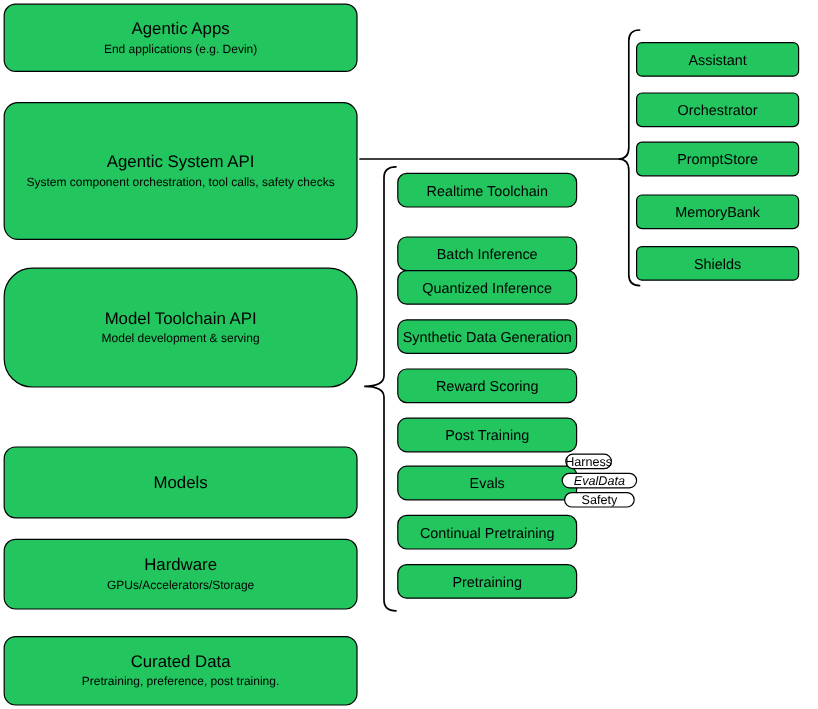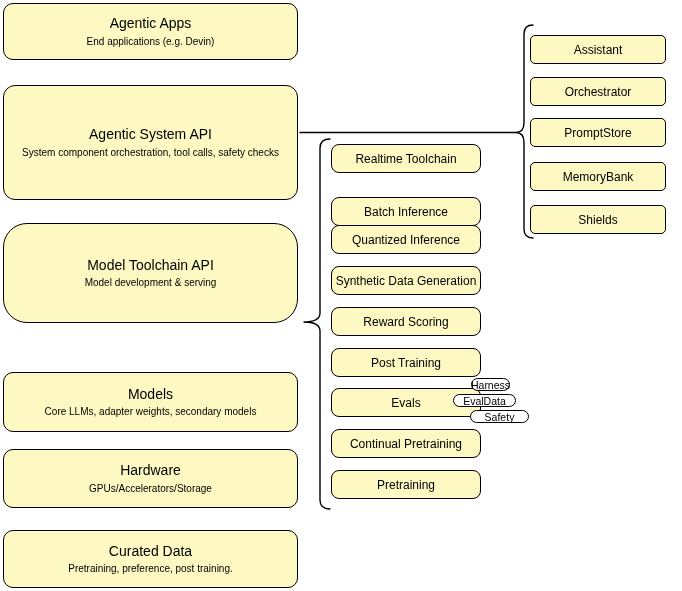--- a/index.html
+++ b/index.html
@@ -14,21 +14,21 @@
   }
   .connectors {
     position: absolute;
     left: 0; top: 0;
     width: 682px; height: 591px;
     pointer-events: none;
   }
   .node {
     position: absolute;
     box-sizing: border-box;
-    background: #fef9c3;
+    background: #22c55e;
     border: 1.5px solid #000000;
     display: flex;
     flex-direction: column;
     align-items: center;
     justify-content: center;
     text-align: center;
   }
   .lbox { left: 3px; width: 295px; }
   .lbox .title { font-size: 14px; line-height: 1.2; }
   .lbox .subtitle { font-size: 10px; line-height: 1.2; margin-top: 4px; white-space: nowrap; }
@@ -62,21 +62,21 @@
     border: 1.3px solid #000000;
     border-radius: 7px;
     font-size: 10.5px;
     display: flex;
     align-items: center;
     justify-content: center;
     white-space: nowrap;
     z-index: 3;
   }
   .p0 { left: 471px; top: 378px; width: 39px; height: 13px; }
-  .p1 { left: 453px; top: 394px; width: 63px; height: 13px; }
+  .p1 { left: 468px; top: 394px; width: 63px; height: 13px; font-style: italic; }
   .p2 { left: 470px; top: 410px; width: 59px; height: 13px; }
 </style>
 </head>
 <body>
 
 <div class="canvas">
 
   <svg class="connectors" viewBox="0 0 682 591" xmlns="http://www.w3.org/2000/svg">
     <path d="M300 132.5 H515.5" stroke="#000000" stroke-width="1.4" fill="none" stroke-linecap="round"></path>
     <path d="M533 25 Q524 25 524 34 L524 123 Q524 132.5 515.5 132.5 Q524 132.5 524 142 L524 229 Q524 238 533 238" stroke="#000000" stroke-width="1.4" fill="none" stroke-linecap="round"></path>
@@ -90,21 +90,20 @@
   <div class="node lbox b2">
     <div class="title">Agentic System API</div>
     <div class="subtitle">System component orchestration, tool calls, safety checks</div>
   </div>
   <div class="node lbox b3">
     <div class="title">Model Toolchain API</div>
     <div class="subtitle">Model development &amp; serving</div>
   </div>
   <div class="node lbox b4">
     <div class="title">Models</div>
-    <div class="subtitle">Core LLMs, adapter weights, secondary models</div>
   </div>
   <div class="node lbox b5">
     <div class="title">Hardware</div>
     <div class="subtitle">GPUs/Accelerators/Storage</div>
   </div>
   <div class="node lbox b6">
     <div class="title">Curated Data</div>
     <div class="subtitle">Pretraining, preference, post training.</div>
   </div>
 

